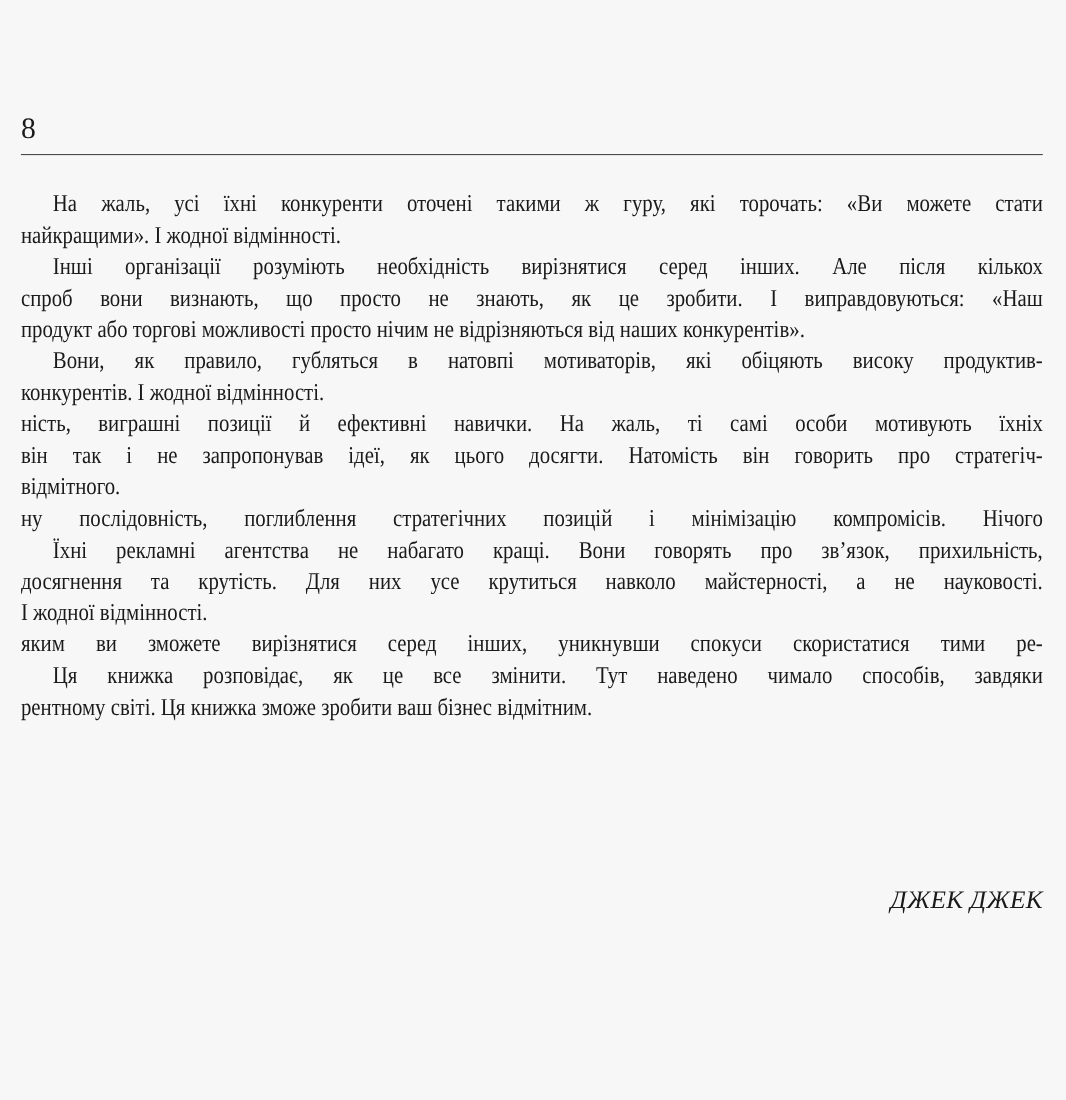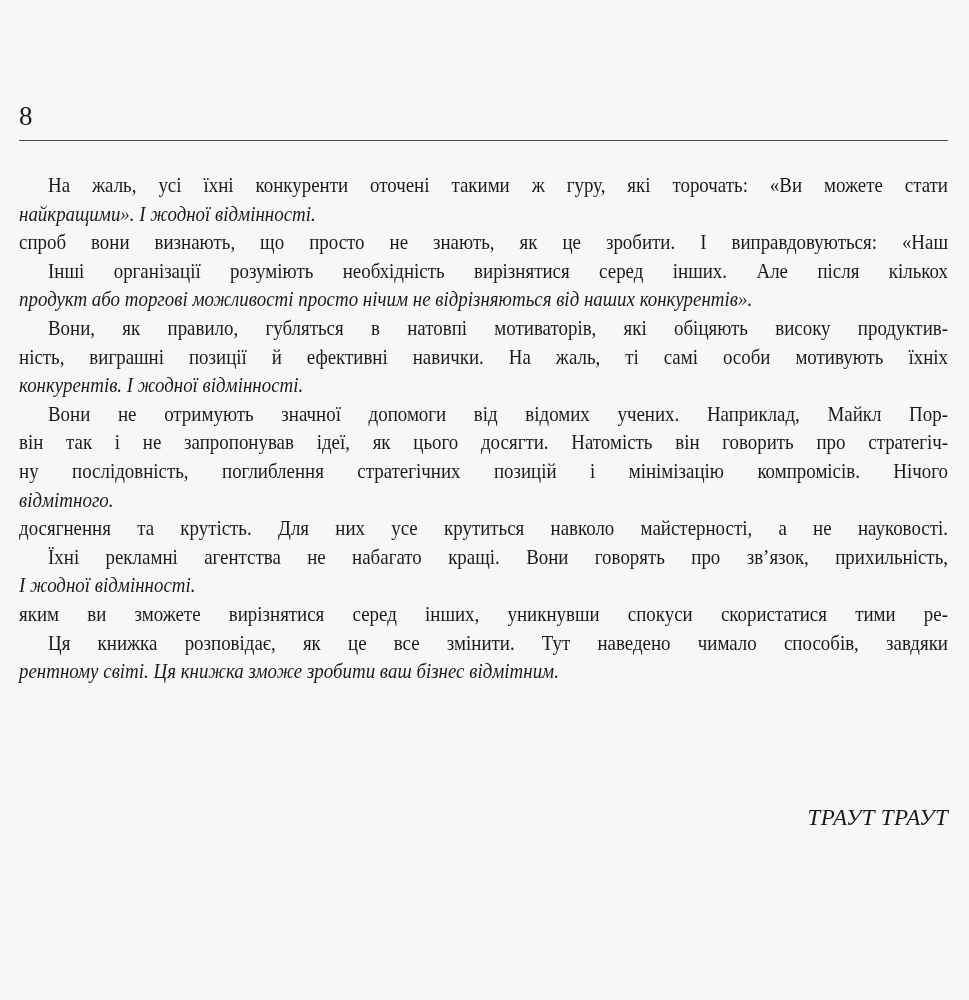--- a/index.html
+++ b/index.html
@@ -23,21 +23,21 @@
   }
   .line {
     display: block;
     height: 28.6px; line-height: 28.6px;
     font-size: 22px;
     white-space: nowrap;
     text-align: justify;
     text-align-last: justify;
     overflow: visible;
   }
-  .line.last { text-align-last: left; font-style: italic; }
+  .line.last { text-align-last: left; }
   .line.indent { padding-left: 29px; }
   .line span.inner {
     display: inline-block;
     transform-origin: left center;
   }
   .signature {
     position: absolute; right: 21px; top: 805px;
     font-size: 23px; font-style: italic; letter-spacing: 0.3px;
   }
 </style>
@@ -46,42 +46,41 @@
 
 <div class="page-number">8</div>
 <div class="rule"></div>
 
 <div class="body-text" id="body-text">
     <div>
       <div class="line indent"><span class="inner" style="word-spacing: 20.0105px; transform: scaleX(0.86);">На жаль, усі їхні конкуренти оточені такими ж гуру, які торочать: «Ви можете стати</span></div>
       <div class="line last"><span class="inner" style="transform: scaleX(0.86);">найкращими». І жодної відмінності.</span></div>
     </div>
     <div>
+      <div class="line indent"><span class="inner" style="word-spacing: 28.7287px; transform: scaleX(0.86);">Інші організації розуміють необхідність вирізнятися серед інших. Але після кількох</span></div>
       <div class="line"><span class="inner" style="word-spacing: 23.5545px; transform: scaleX(0.86);">спроб вони визнають, що просто не знають, як це зробити. І виправдовуються: «Наш</span></div>
-      <div class="line indent"><span class="inner" style="word-spacing: 28.7287px; transform: scaleX(0.86);">Інші організації розуміють необхідність вирізнятися серед інших. Але після кількох</span></div>
       <div class="line last"><span class="inner" style="transform: scaleX(0.86);">продукт або торгові можливості просто нічим не відрізняються від наших конкурентів».</span></div>
     </div>
     <div>
       <div class="line indent"><span class="inner" style="word-spacing: 26.2152px; transform: scaleX(0.86);">Вони, як правило, губляться в натовпі мотиваторів, які обіцяють високу продуктив-</span></div>
+      <div class="line last"><span class="inner" style="transform: scaleX(0.86);">конкурентів. І жодної відмінності.</span></div>
       <div class="line"><span class="inner" style="word-spacing: 23.5168px; transform: scaleX(0.86);">ність, виграшні позиції й ефективні навички. На жаль, ті самі особи мотивують їхніх</span></div>
-      <div class="line last"><span class="inner" style="transform: scaleX(0.86);">конкурентів. І жодної відмінності.</span></div>
     </div>
     <div>
-      <div class="line indent"><span class="inner" style="word-spacing: 26.6543px; transform: scaleX(0.86);">Вони не отримують значної допомоги від відомих учених. Наприклад, Майкл Пор-</span></div>
       <div class="line"><span class="inner" style="word-spacing: 20.9277px; transform: scaleX(0.86);">він так і не запропонував ідеї, як цього досягти. Натомість він говорить про стратегіч-</span></div>
+      <div class="line last"><span class="inner" style="transform: scaleX(0.86);">відмітного.</span></div>
       <div class="line"><span class="inner" style="word-spacing: 33.367px; transform: scaleX(0.86);">ну послідовність, поглиблення стратегічних позицій і мінімізацію компромісів. Нічого</span></div>
-      <div class="line last"><span class="inner" style="transform: scaleX(0.86);">відмітного.</span></div>
     </div>
     <div>
+      <div class="line indent"><span class="inner" style="word-spacing: 25.1668px; transform: scaleX(0.86);">Їхні рекламні агентства не набагато кращі. Вони говорять про зв’язок, прихильність,</span></div>
       <div class="line"><span class="inner" style="word-spacing: 25.0368px; transform: scaleX(0.86);">досягнення та крутість. Для них усе крутиться навколо майстерності, а не науковості.</span></div>
-      <div class="line indent"><span class="inner" style="word-spacing: 25.1668px; transform: scaleX(0.86);">Їхні рекламні агентства не набагато кращі. Вони говорять про зв’язок, прихильність,</span></div>
       <div class="line last"><span class="inner" style="transform: scaleX(0.86);">І жодної відмінності.</span></div>
     </div>
     <div>
       <div class="line"><span class="inner" style="word-spacing: 27.3108px; transform: scaleX(0.86);">яким ви зможете вирізнятися серед інших, уникнувши спокуси скористатися тими ре-</span></div>
       <div class="line indent"><span class="inner" style="word-spacing: 26.1559px; transform: scaleX(0.86);">Ця книжка розповідає, як це все змінити. Тут наведено чимало способів, завдяки</span></div>
     </div>
     <div>
       <div class="line last"><span class="inner" style="transform: scaleX(0.86);">рентному світі. Ця книжка зможе зробити ваш бізнес відмітним.</span></div>
     </div>
   </div>
 
-<div class="signature">ТРАУТ ТРАУТ</div>
+<div class="signature">ДЖЕК ДЖЕК</div>
 
 </body></html>

